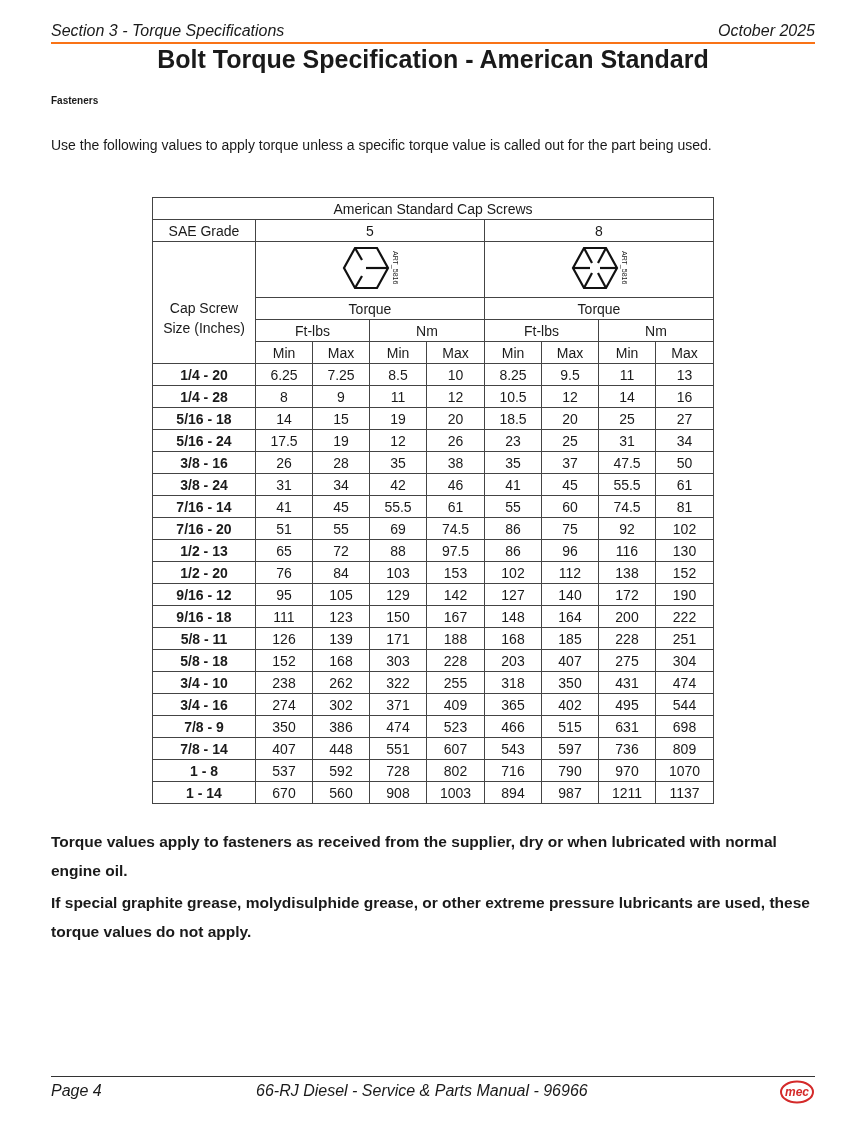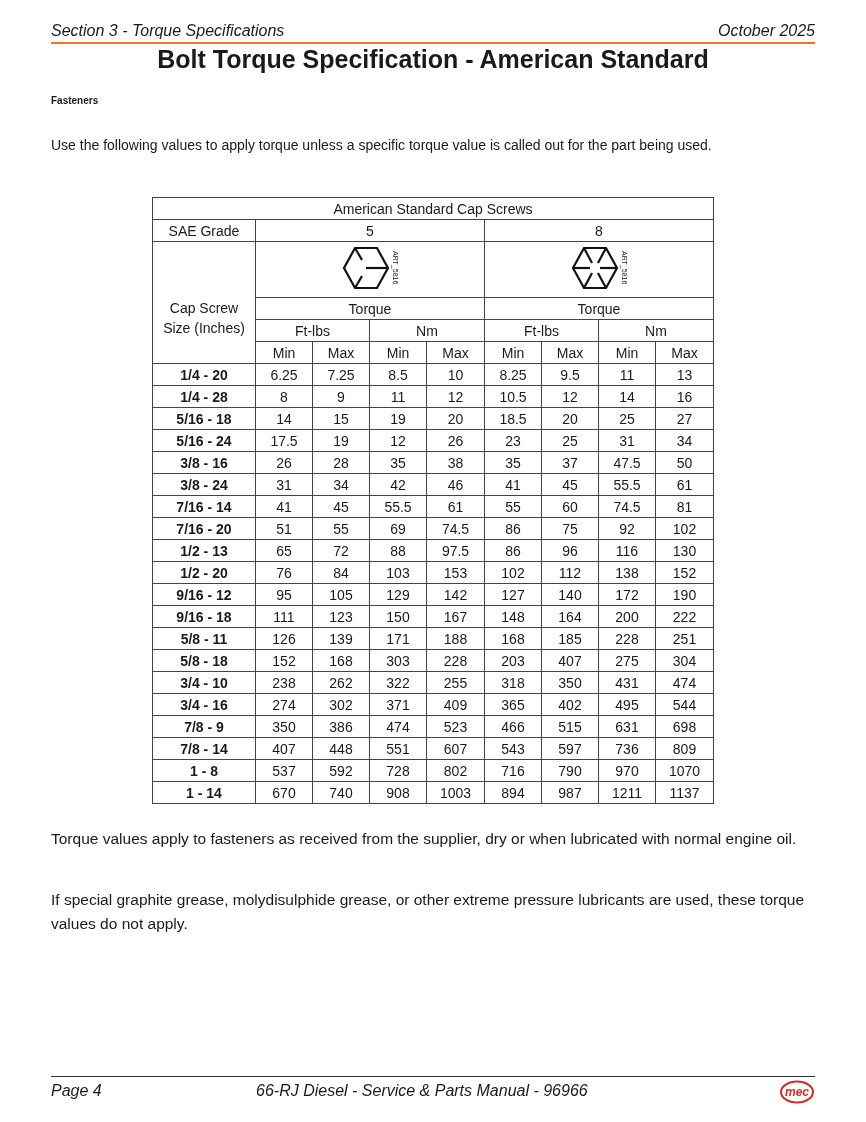--- a/index.html
+++ b/index.html
@@ -15,21 +15,21 @@
   .intro { position: absolute; left: 51px; width: 770px; top: 135px; font-size: 14px; line-height: 21px; }
   table.spec { position: absolute; left: 152px; top: 197px; border-collapse: collapse;
                font-size: 14px; table-layout: fixed; }
   table.spec td, table.spec th { border: 1px solid #444; text-align: center; padding: 0;
                height: 21px; }
   table.spec th { font-weight: normal; }
   table.spec td.size { font-weight: bold; }
   .icon-cell { height: 55px !important; position: relative; }
   .icon-wrap { display: inline-flex; align-items: center; gap: 2px; }
   .art { writing-mode: vertical-rl; font-size: 7px; letter-spacing: 0; }
-  .note { position: absolute; left: 51px; width: 770px; font-weight: normal; font-size: 15.5px; line-height: 24px; }
+  .note { position: absolute; left: 51px; width: 770px; font-weight: bold; font-size: 15.5px; line-height: 29px; }
   .ftr { position: absolute; left: 51px; right: 51px; top: 1076px; height: 30px;
          border-top: 1.5px solid #333; font-style: italic; font-size: 16px; }
   .ftr .l { position: absolute; left: 0; top: 5px; }
   .ftr .c { position: absolute; left: 205px; top: 5px; }
   .ftr .logo { position: absolute; right: 0; top: 3px; margin-left: 28px; }
 </style>
 </head>
 <body>
 
 <div class="hdr">
@@ -319,21 +319,21 @@
         <td>728</td>
         <td>802</td>
         <td>716</td>
         <td>790</td>
         <td>970</td>
         <td>1070</td>
       </tr>
       <tr>
         <td class="size">1 - 14</td>
         <td>670</td>
-        <td>740</td>
+        <td>560</td>
         <td>908</td>
         <td>1003</td>
         <td>894</td>
         <td>987</td>
         <td>1211</td>
         <td>1137</td>
       </tr>
     </tbody>
 </table>
 

